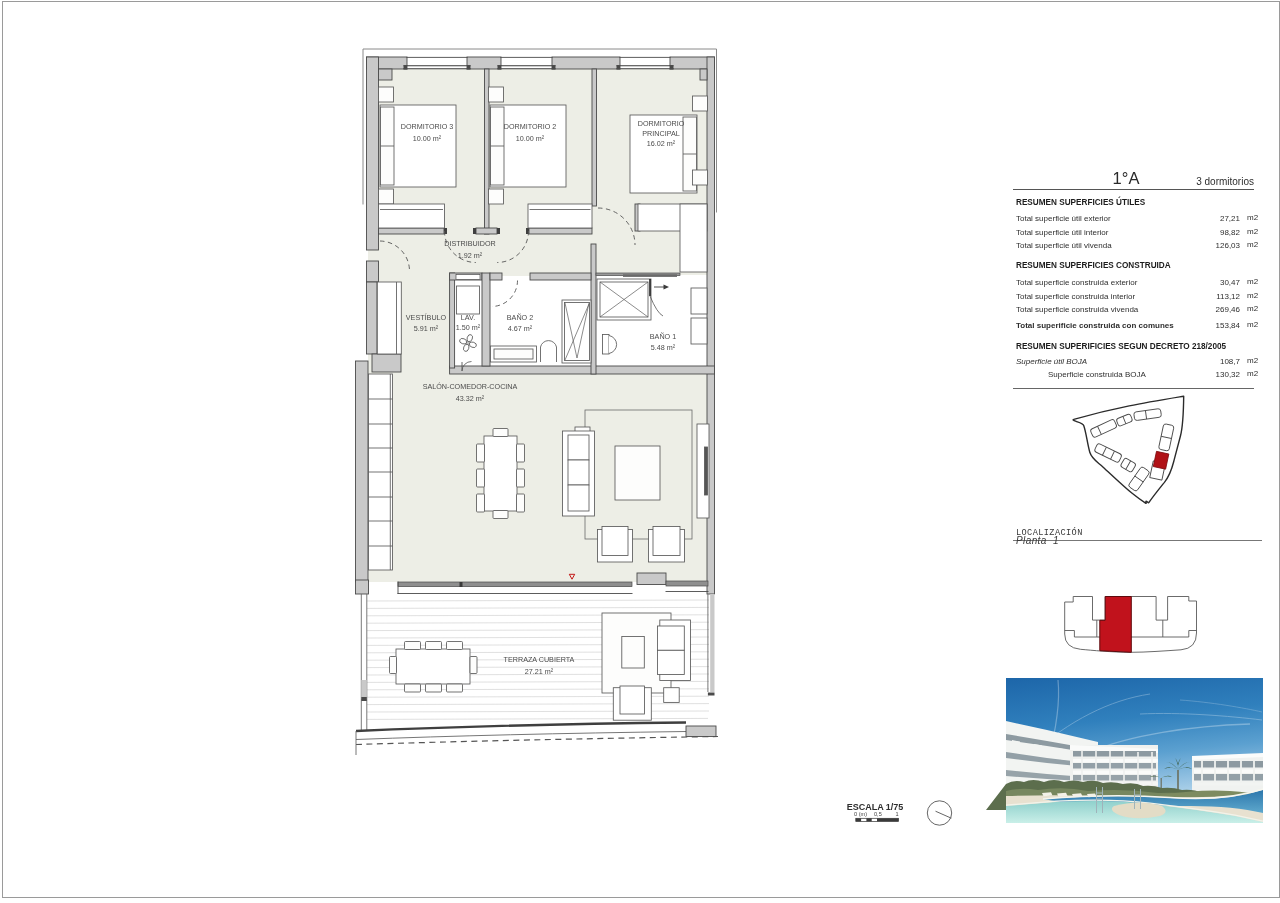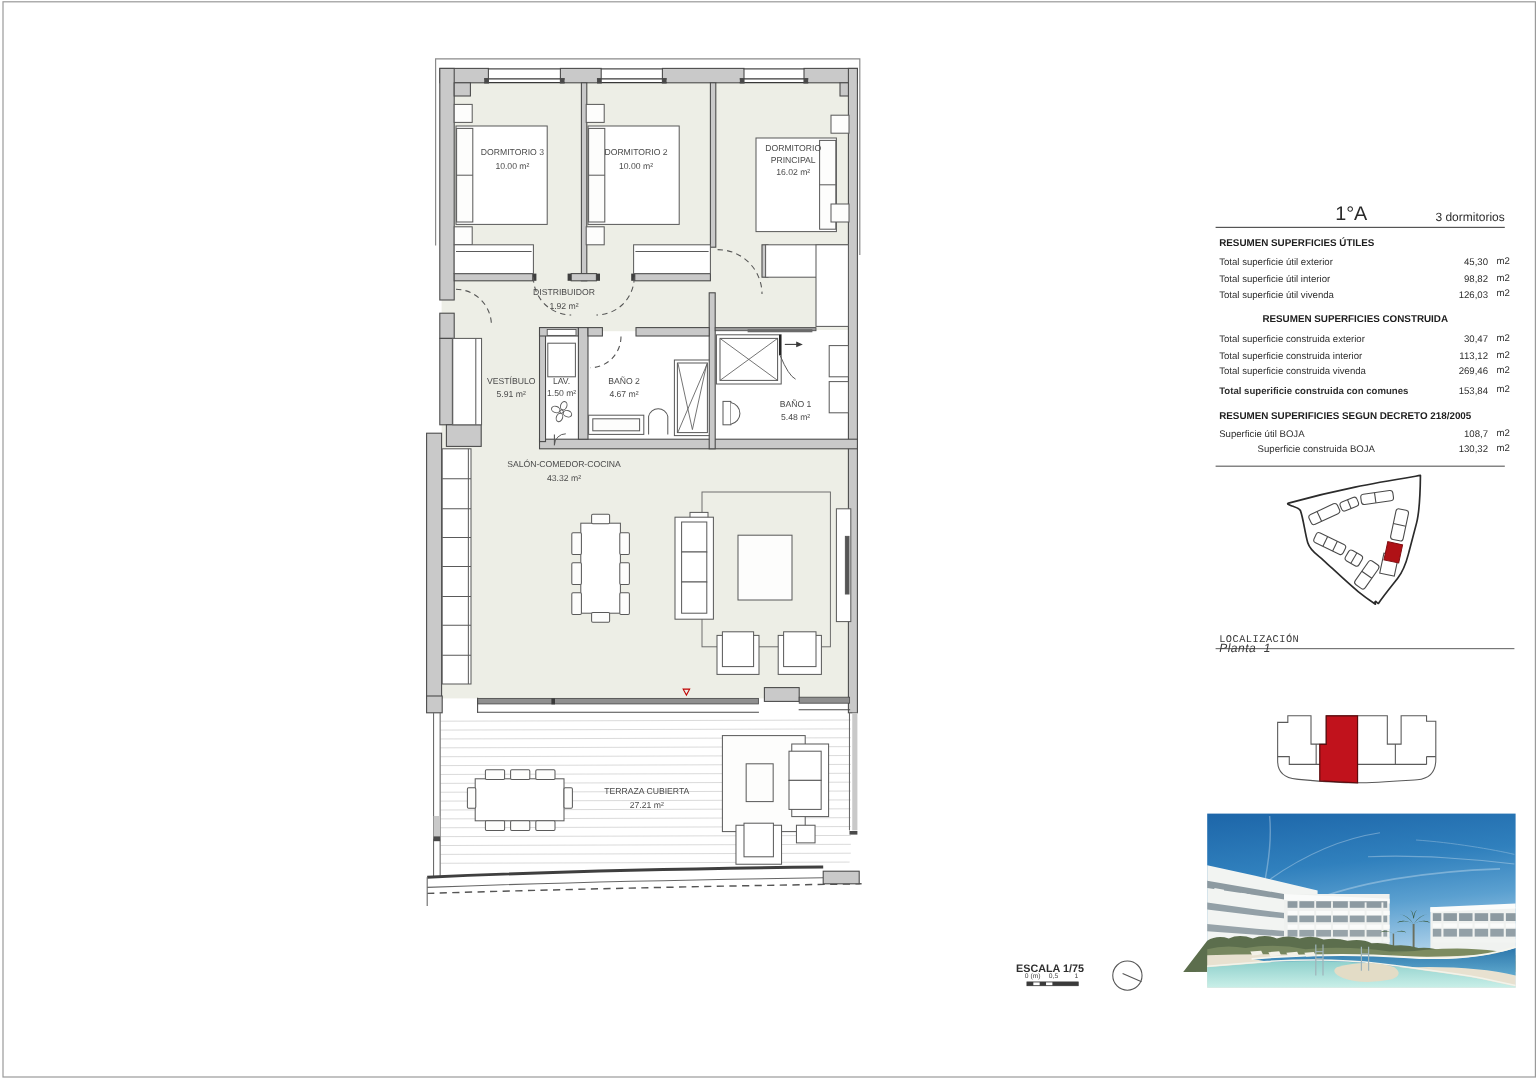--- a/index.html
+++ b/index.html
@@ -545,52 +545,52 @@
 
 <div class="abs" style="left:1076px;top:169px;width:100px;text-align:center;font-size:16.5px;color:#2a2a2a;">1°A</div>
 
 <div class="abs" style="left:1150px;top:176px;width:104px;text-align:right;font-size:10px;color:#2e2e2e;">3 dormitorios</div>
 
 <div class="abs" style="left:1013px;top:189px;width:241px;border-top:1.2px solid #555;"></div>
 
 <div class="abs hd" style="left:1016px;top:198px;">RESUMEN SUPERFICIES ÚTILES</div>
 
 <div class="abs lbl" style="left:1016px;top:214px;">Total superficie útil exterior</div>
-<div class="abs val" style="left:1150px;top:214px;width:90px;">45,30</div>
+<div class="abs val" style="left:1150px;top:214px;width:90px;">27,21</div>
 <div class="abs m2" style="left:1247px;top:213px;">m2</div>
 
 <div class="abs lbl" style="left:1016px;top:227.5px;">Total superficie útil interior</div>
 <div class="abs val" style="left:1150px;top:227.5px;width:90px;">98,82</div>
 <div class="abs m2" style="left:1247px;top:226.5px;">m2</div>
 
 <div class="abs lbl" style="left:1016px;top:241px;">Total superficie útil vivenda</div>
 <div class="abs val" style="left:1150px;top:241px;width:90px;">126,03</div>
 <div class="abs m2" style="left:1247px;top:240px;">m2</div>
 
-<div class="abs hd" style="left:1016px;top:260.5px;margin-left:36px;">RESUMEN SUPERFICIES CONSTRUIDA</div>
+<div class="abs hd" style="left:1016px;top:260.5px;">RESUMEN SUPERFICIES CONSTRUIDA</div>
 
 <div class="abs lbl" style="left:1016px;top:278px;">Total superficie construida exterior</div>
 <div class="abs val" style="left:1150px;top:278px;width:90px;">30,47</div>
 <div class="abs m2" style="left:1247px;top:277px;">m2</div>
 
 <div class="abs lbl" style="left:1016px;top:291.5px;">Total superficie construida interior</div>
 <div class="abs val" style="left:1150px;top:291.5px;width:90px;">113,12</div>
 <div class="abs m2" style="left:1247px;top:290.5px;">m2</div>
 
 <div class="abs lbl" style="left:1016px;top:305px;">Total superficie construida vivenda</div>
 <div class="abs val" style="left:1150px;top:305px;width:90px;">269,46</div>
 <div class="abs m2" style="left:1247px;top:304px;">m2</div>
 
 <div class="abs lbl" style="left:1016px;top:321px;font-weight:bold;">Total superificie construida con comunes</div>
 <div class="abs val" style="left:1150px;top:321px;width:90px;">153,84</div>
 <div class="abs m2" style="left:1247px;top:320px;">m2</div>
 
 <div class="abs hd" style="left:1016px;top:341.5px;">RESUMEN SUPERIFICIES SEGUN DECRETO 218/2005</div>
 
-<div class="abs lbl" style="left:1016px;top:356.5px;">Superficie útil BOJA</div>
+<div class="abs lbl" style="left:1016px;top:356.5px;font-style:italic;">Superficie útil BOJA</div>
 <div class="abs val" style="left:1150px;top:356.5px;width:90px;">108,7</div>
 <div class="abs m2" style="left:1247px;top:355.5px;">m2</div>
 
 <div class="abs lbl" style="left:1016px;top:370px;margin-left:32px;">Superficie construida BOJA</div>
 <div class="abs val" style="left:1150px;top:370px;width:90px;">130,32</div>
 <div class="abs m2" style="left:1247px;top:369px;">m2</div>
 
 <div class="abs" style="left:1013px;top:387.5px;width:241px;border-top:1.6px solid #666;"></div>
 
 <div class="abs" style="left:1016px;top:528px;font-size:8.6px;letter-spacing:0.4px;color:#3a3a3a;font-family:Liberation Mono, monospace;">LOCALIZACIÓN</div>

